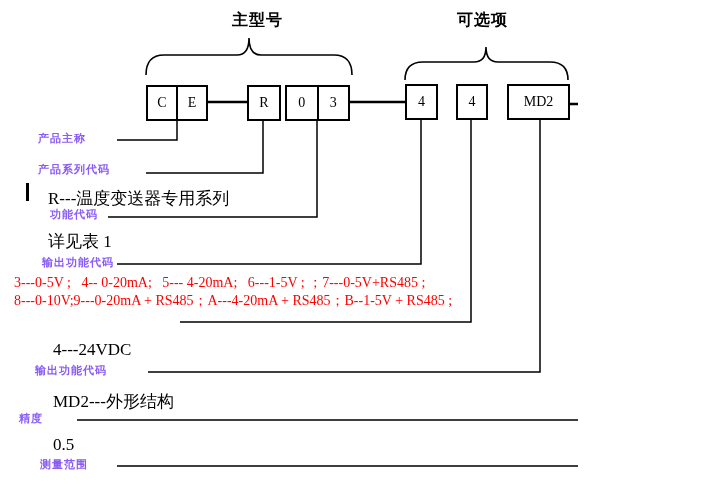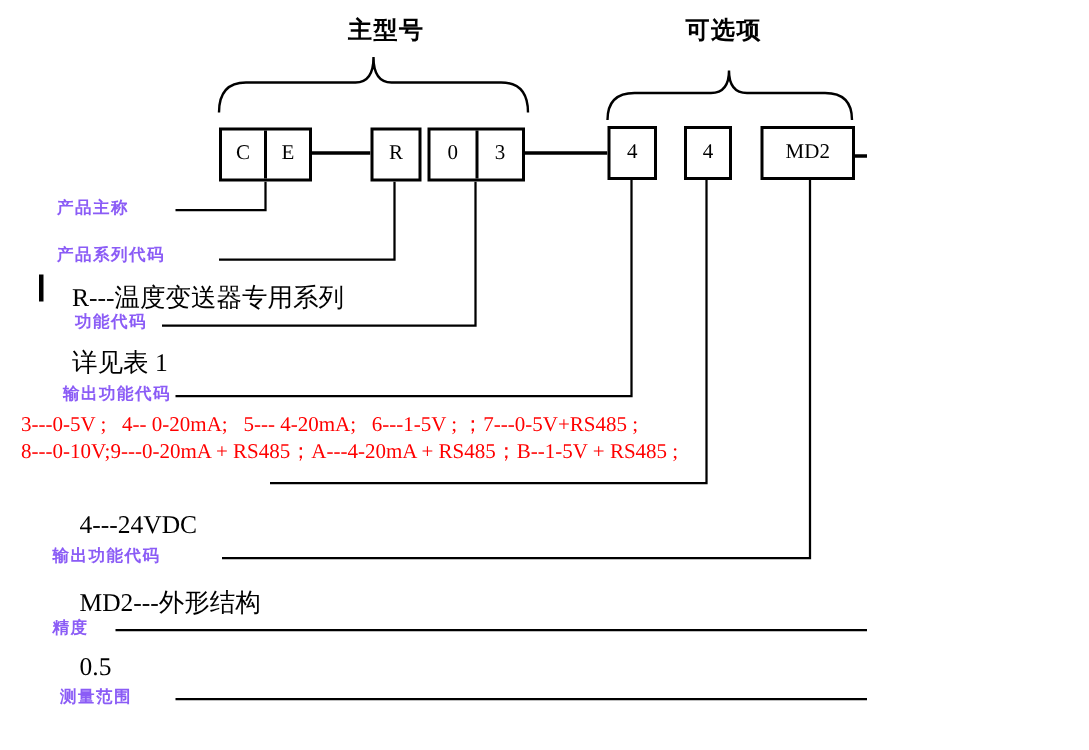--- a/index.html
+++ b/index.html
@@ -152,18 +152,18 @@
 
   <div class="field-label" style="left:42px; top:255px;">输出功能代码</div>
   <div class="field-note red" style="left:14px; top:274px;">3---0-5V ;   4-- 0-20mA;   5--- 4-20mA;   6---1-5V ; ；7---0-5V+RS485 ;</div>
   <div class="field-note red" style="left:14px; top:292px;">8---0-10V;9---0-20mA + RS485；A---4-20mA + RS485；B--1-5V + RS485 ;</div>
 
   <div class="field-note" style="left:53px; top:340px;">4---24VDC</div>
 
   <div class="field-label" style="left:35px; top:363px;">输出功能代码</div>
   <div class="field-note" style="left:53px; top:390px;">MD2---外形结构</div>
 
-  <div class="field-label" style="left:35px; top:411px;">精度</div>
+  <div class="field-label" style="left:19px; top:411px;">精度</div>
   <div class="field-note" style="left:53px; top:435px;">0.5</div>
 
   <div class="field-label" style="left:40px; top:457px;">测量范围</div>
 
 </div>
 
 </body></html>

